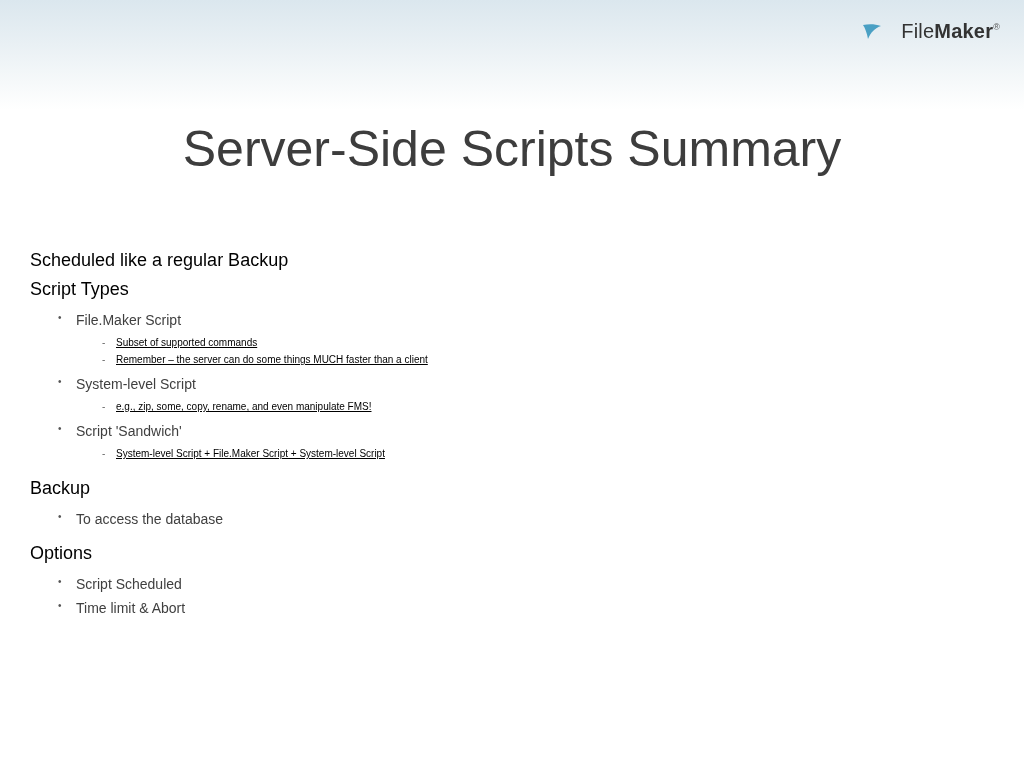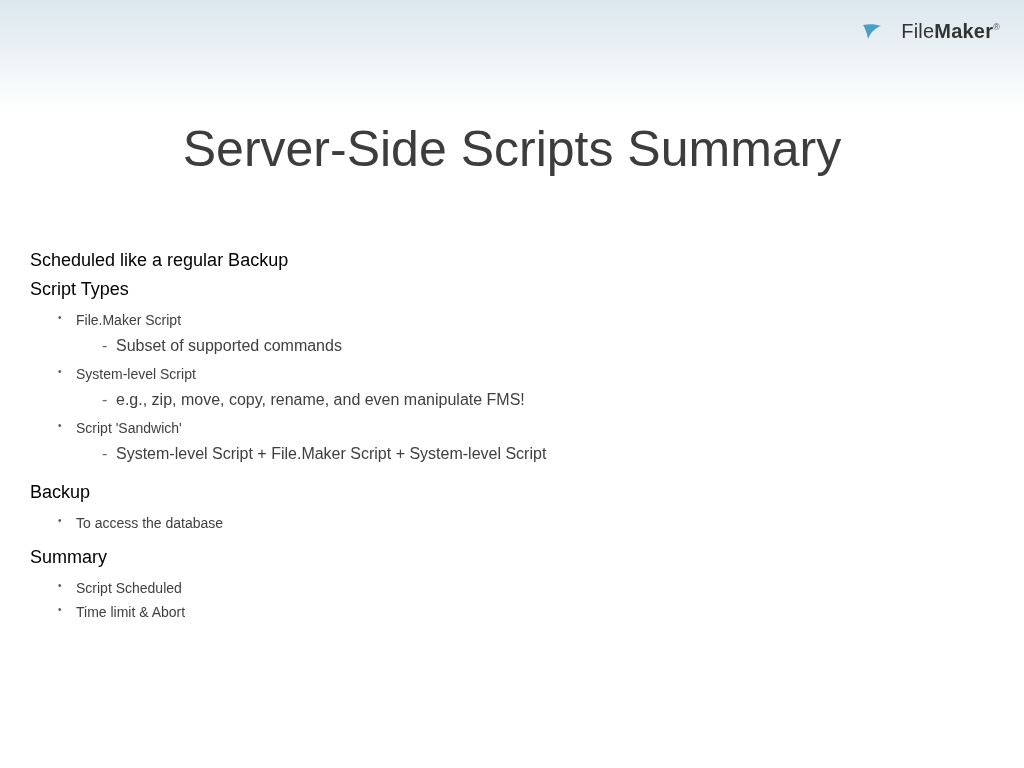--- a/index.html
+++ b/index.html
@@ -75,23 +75,24 @@
     color: #555;
   }
 
   .lvl2 {
     list-style: none;
     padding-left: 26px;
     margin-top: 6px;
   }
   .lvl2 > li {
     position: relative;
-    font-size: 16px;
+    font-size: 10px;
     padding: 3px 0 3px 14px;
-    color: #404040;
+    color: #000000;
+    text-decoration: underline;
   }
   .lvl2 > li::before {
     content: "-";
     position: absolute;
     left: 0;
     top: 3px;
     color: #666;
   }
 
   .section-gap { height: 4px; }
@@ -120,26 +121,27 @@
     <div class="h2">Scheduled like a regular Backup</div>
   </div>
 
   <div>
     <div class="h2">Script Types</div>
     <ul class="lvl1">
       <li>
         <span>File.Maker Script</span>
         <ul class="lvl2">
           <li>Subset of supported commands</li>
+          <li>Remember – the server can do some things MUCH faster than a client</li>
         </ul>
       </li>
       <li>
         <span>System-level Script</span>
         <ul class="lvl2">
-          <li>e.g., zip, move, copy, rename, and even manipulate FMS!</li>
+          <li>e.g., zip, some, copy, rename, and even manipulate FMS!</li>
         </ul>
       </li>
       <li>
         <span>Script 'Sandwich'</span>
         <ul class="lvl2">
           <li>System-level Script + File.Maker Script + System-level Script</li>
         </ul>
       </li>
     </ul>
   </div>
@@ -151,21 +153,21 @@
     <ul class="lvl1">
       <li>
         <span>To access the database</span>
       </li>
     </ul>
   </div>
 
   <div class="section-gap"></div>
 
   <div>
-    <div class="h2">Summary</div>
+    <div class="h2">Options</div>
     <ul class="lvl1">
       <li>
         <span>Script Scheduled</span>
       </li>
       <li>
         <span>Time limit &amp; Abort</span>
       </li>
     </ul>
   </div>
 

